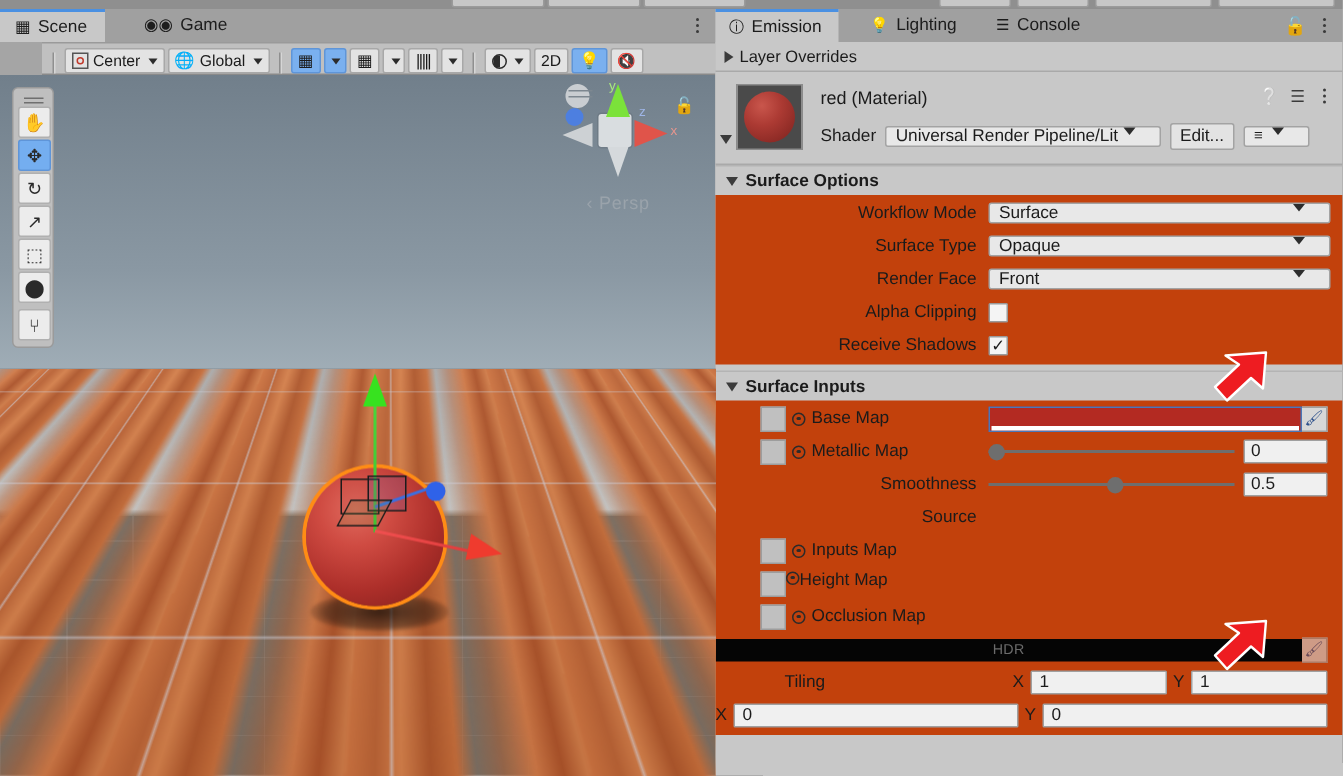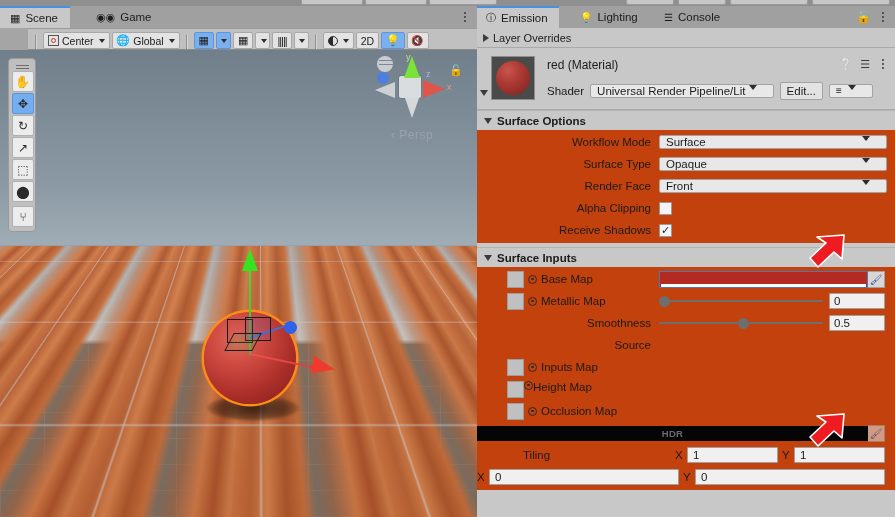--- a/index.html
+++ b/index.html
@@ -528,21 +528,21 @@
           <span class="texbox"></span>
           <span class="targ"></span>
           <span class="maplbl">Occlusion Map</span>
         </div>
         <div class="rfield"></div>
       </div>
 
 
       <div class="row">
         <div class="rfield" style="padding-right:2px;">
-          <span class="hdrfield" style="flex:1;font-weight:bold;">
+          <span class="hdrfield" style="flex:1;">
             <span>HDR</span>
           </span>
           <span class="eyedrop" style="opacity:0.6;">🖌</span>
         </div>
       </div>
 
       <div class="row">
         <div class="rlbl" style="text-align:left;padding-left:30px;margin-left:16px;">Tiling</div>
         <div class="rfield xy" style="gap:4px;padding-right:2px;">
           <span class="axl">X</span>

